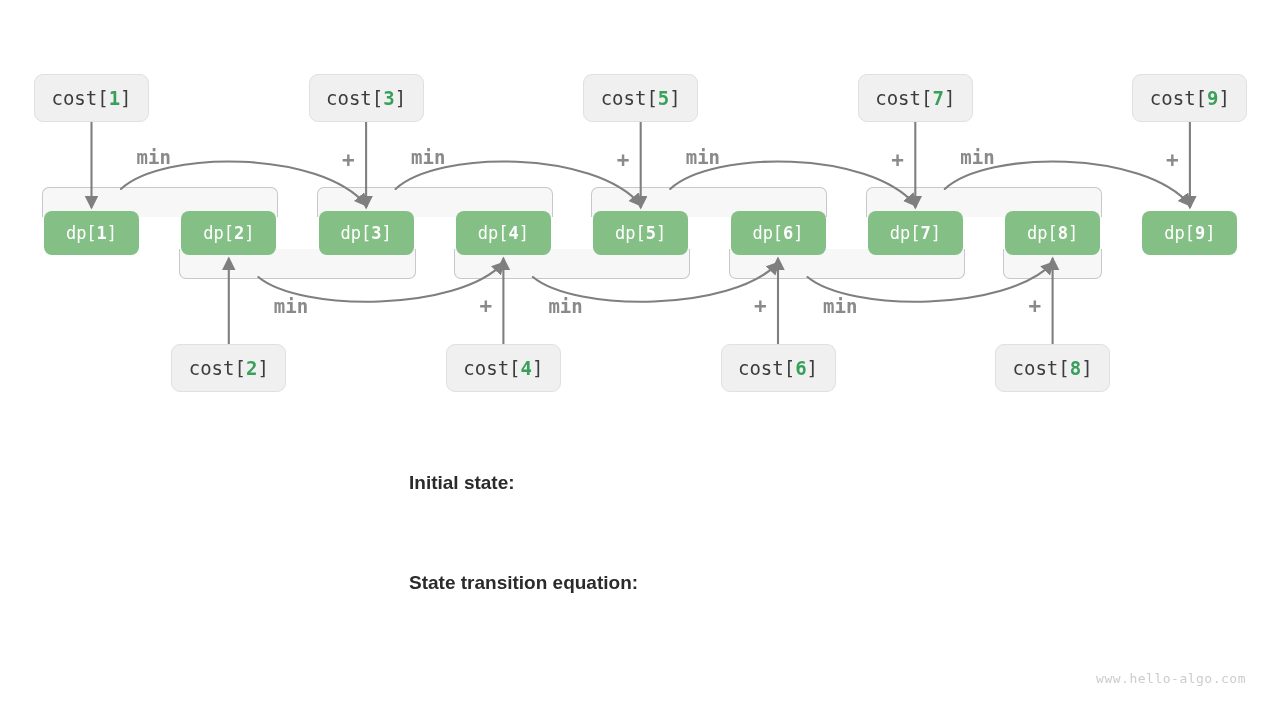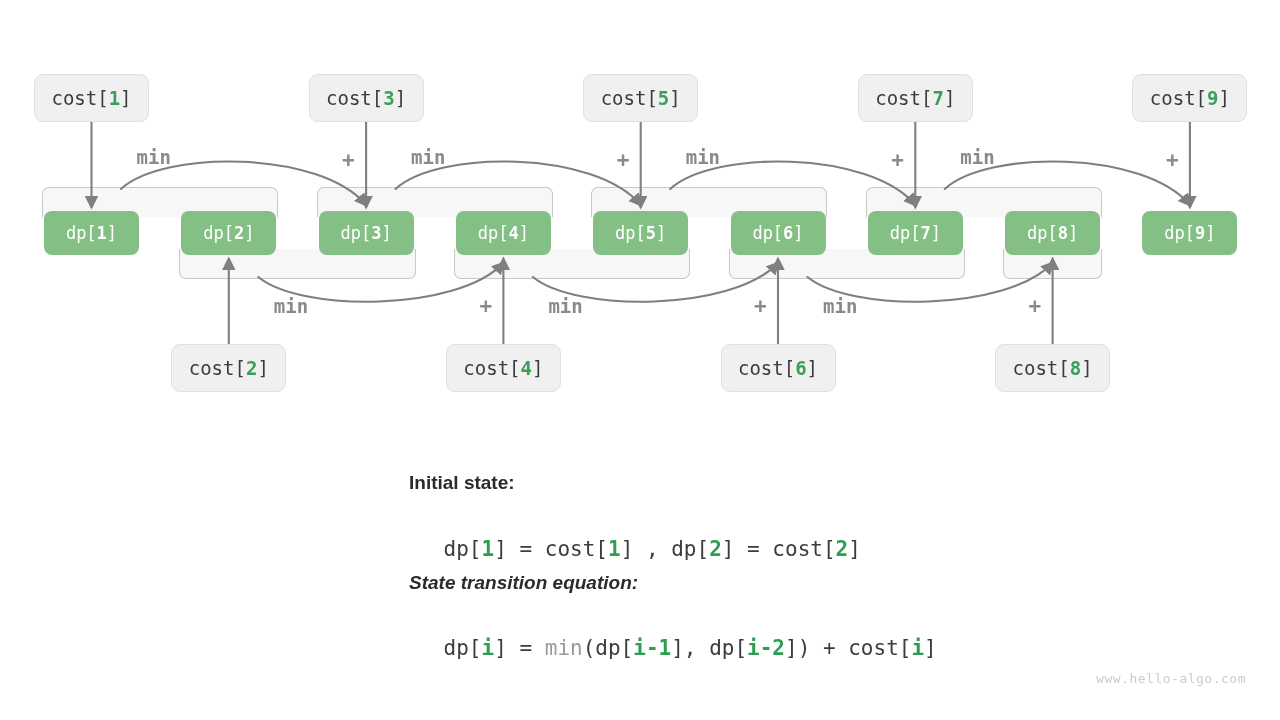--- a/index.html
+++ b/index.html
@@ -136,24 +136,18 @@
       <div class="oplabel" style="left: 273.8px; top: 295px;">min</div>
       <div class="oplabel" style="left: 548.4px; top: 295px;">min</div>
       <div class="oplabel" style="left: 823px; top: 295px;">min</div>
       <div class="oplabel plus" style="left: 479.4px; top: 294px;">+</div>
       <div class="oplabel plus" style="left: 754px; top: 294px;">+</div>
       <div class="oplabel plus" style="left: 1028.6px; top: 294px;">+</div>
     </div>
 
   <div class="txt-head" style="left:393px;top:472px;">Initial state:</div>
 
-  <div class="txt-eq" style="left:393px;top:513px;">
-    <span>dp[</span><span class="g">1</span><span>] = cost[</span><span class="g">1</span><span>] , dp[</span><span class="g">2</span><span>] = cost[</span><span class="g">2</span><span>]</span>
-  </div>
 
-  <div class="txt-head" style="left:393px;top:572px;font-style:italic;">State transition equation:</div>
+  <div class="txt-head" style="left:393px;top:572px;">State transition equation:</div>
 
-  <div class="txt-eq" style="left:393px;top:612px;">
-    <span>dp[</span><span class="g">i</span><span>] = </span><span class="dim">min</span><span>(dp[</span><span class="g">i-1</span><span>], dp[</span><span class="g">i-2</span><span>]) + cost[</span><span class="g">i</span><span>]</span>
-  </div>
 
   <div class="watermark">www.hello-algo.com</div>
 </div>
 
 </body></html>

